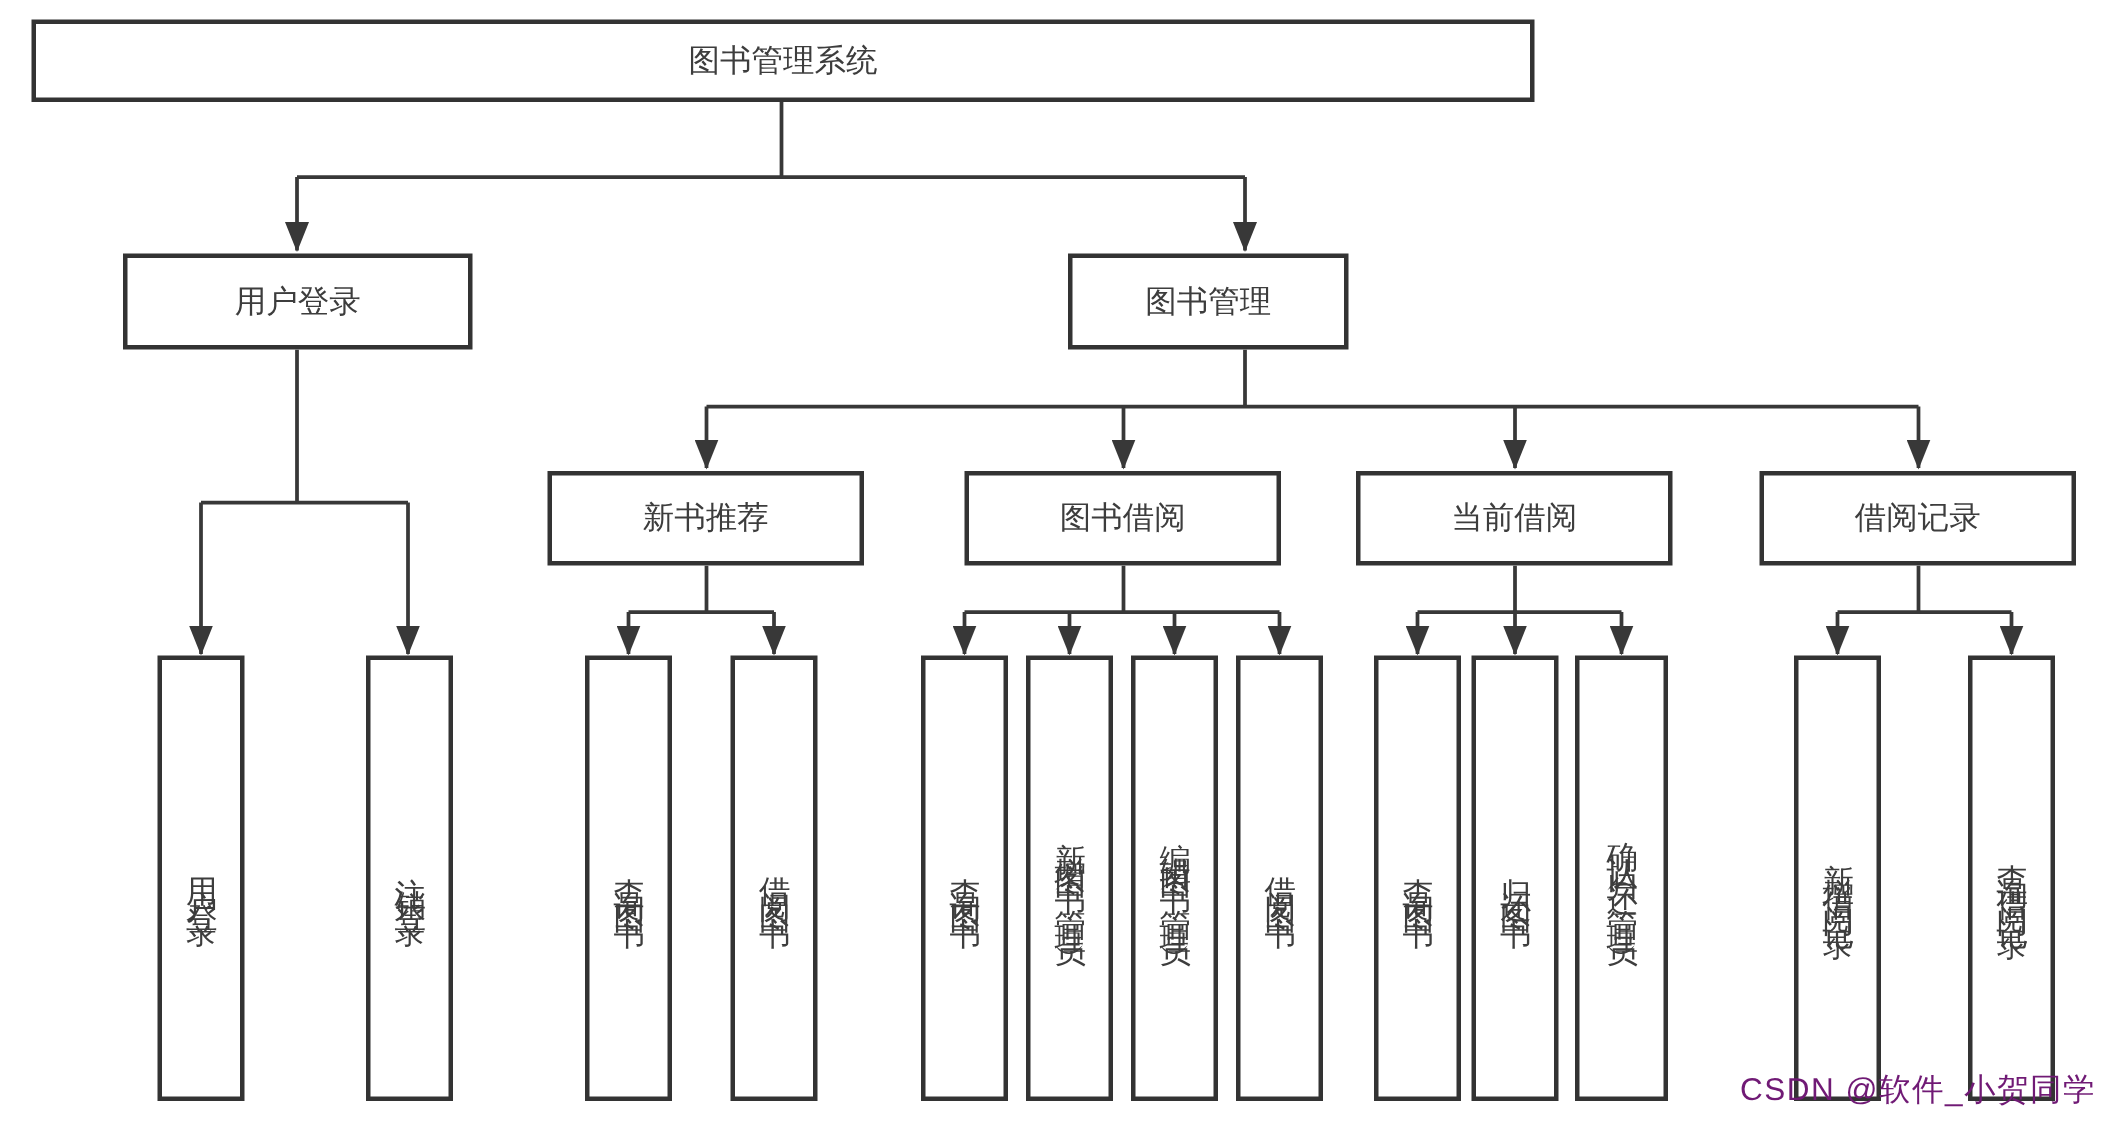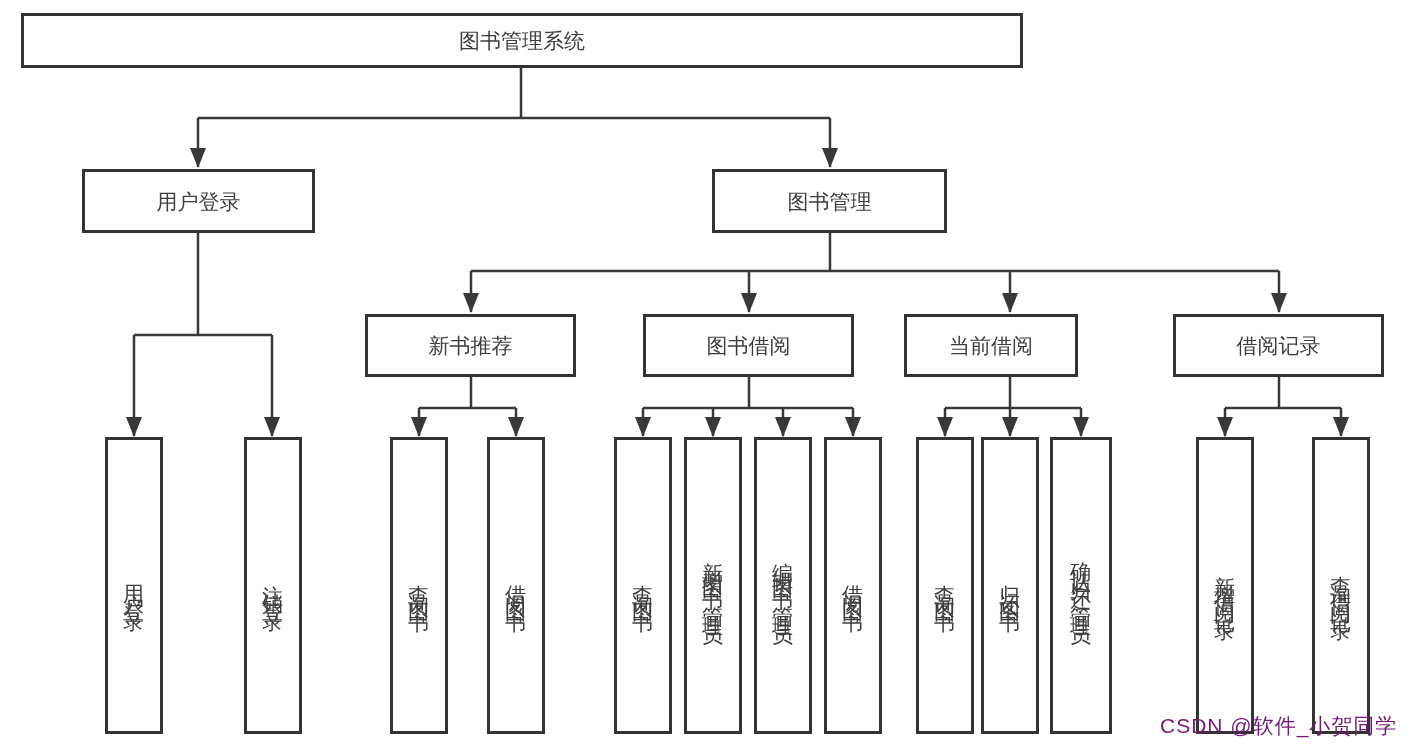--- a/index.html
+++ b/index.html
@@ -92,25 +92,25 @@
 
       <path d="M1279 377 V408 M1225 408 H1341"></path>
       <path d="M1225 408 V436" marker-end="url(#arrow)"></path>
       <path d="M1341 408 V436" marker-end="url(#arrow)"></path>
     </g>
   </svg>
 
   <div class="box" style="left:21px; top:13px; width:1002px; height:55px;">图书管理系统</div>
 
   <div class="box" style="left:82px; top:169px; width:233px; height:64px;">用户登录</div>
-  <div class="box" style="left:712px; top:169px; width:235px; height:64px;">图书管理</div>
+  <div class="box" style="left:712px; top:169px; width:187px; height:64px;">图书管理</div>
 
   <div class="box" style="left:643px; top:314px; width:211px; height:63px;">图书借阅</div>
   <div class="box" style="left:365px; top:314px; width:211px; height:63px;">新书推荐</div>
-  <div class="box" style="left:904px; top:314px; width:174px; height:63px;">当前借阅</div>
+  <div class="box" style="left:904px; top:314px; width:211px; height:63px;">当前借阅</div>
   <div class="box" style="left:1173px; top:314px; width:211px; height:63px;">借阅记录</div>
 
   <div class="box vbox" style="left:105px; top:437px; width:58px; height:297px;">用户登录</div>
   <div class="box vbox" style="left:244px; top:437px; width:58px; height:297px;">注销登录</div>
 
   <div class="box vbox" style="left:390px; top:437px; width:58px; height:297px;">查询图书</div>
   <div class="box vbox" style="left:487px; top:437px; width:58px; height:297px;">借阅图书</div>
 
   <div class="box vbox" style="left:614px; top:437px; width:58px; height:297px;">查询图书</div>
   <div class="box vbox" style="left:684px; top:437px; width:58px; height:297px;">新增图书（管理员）</div>

